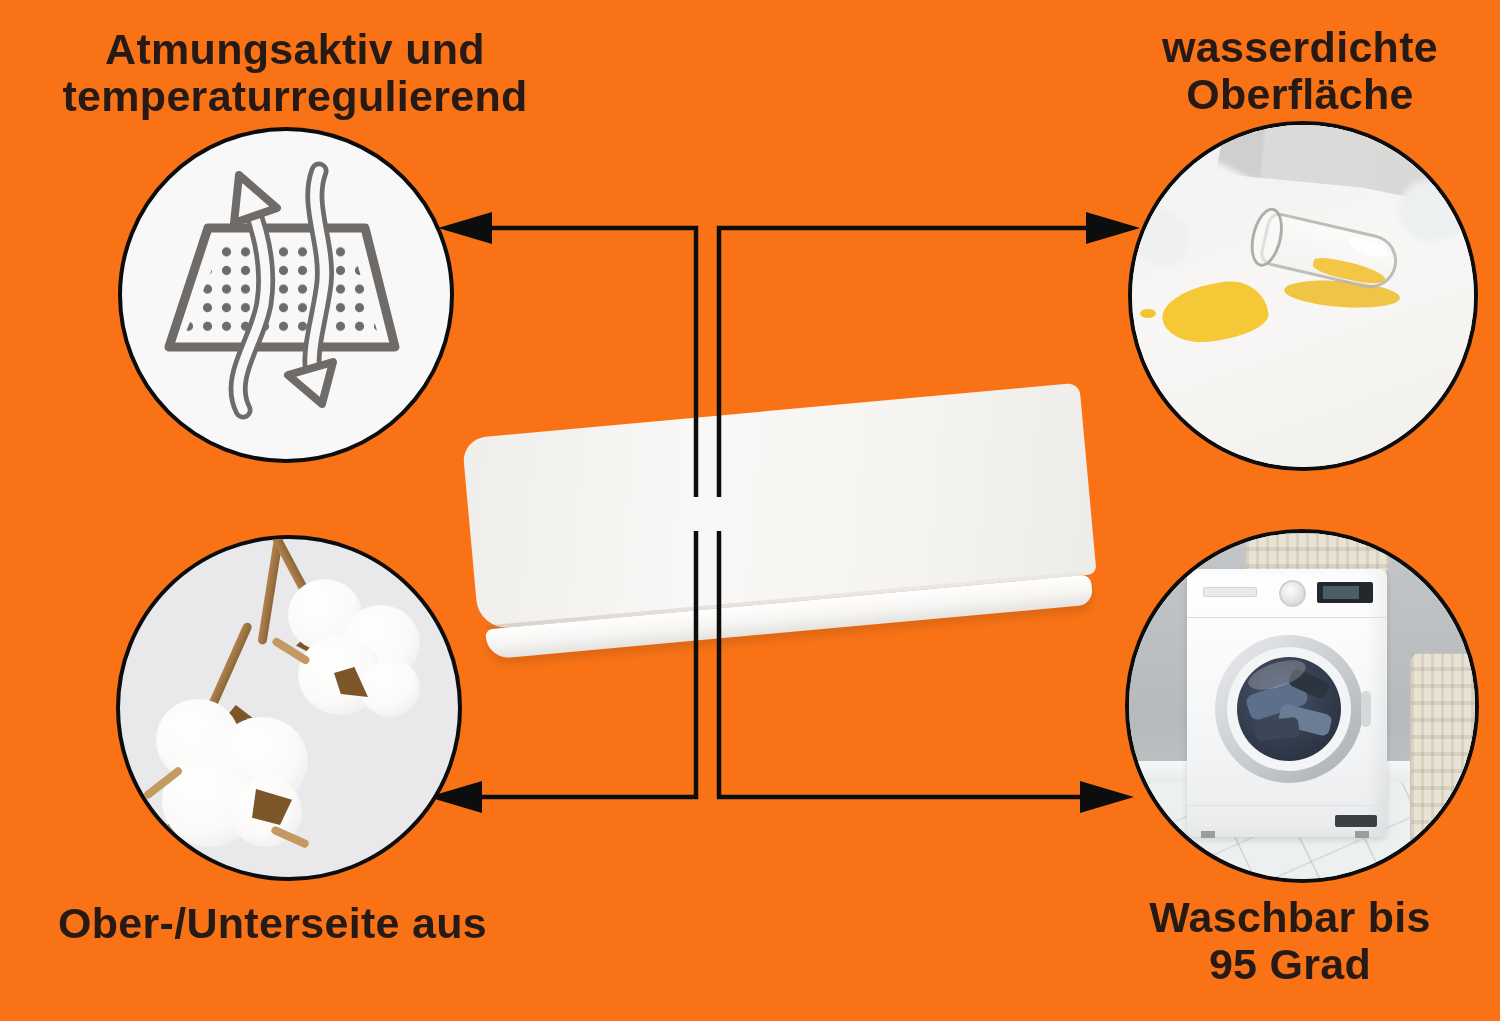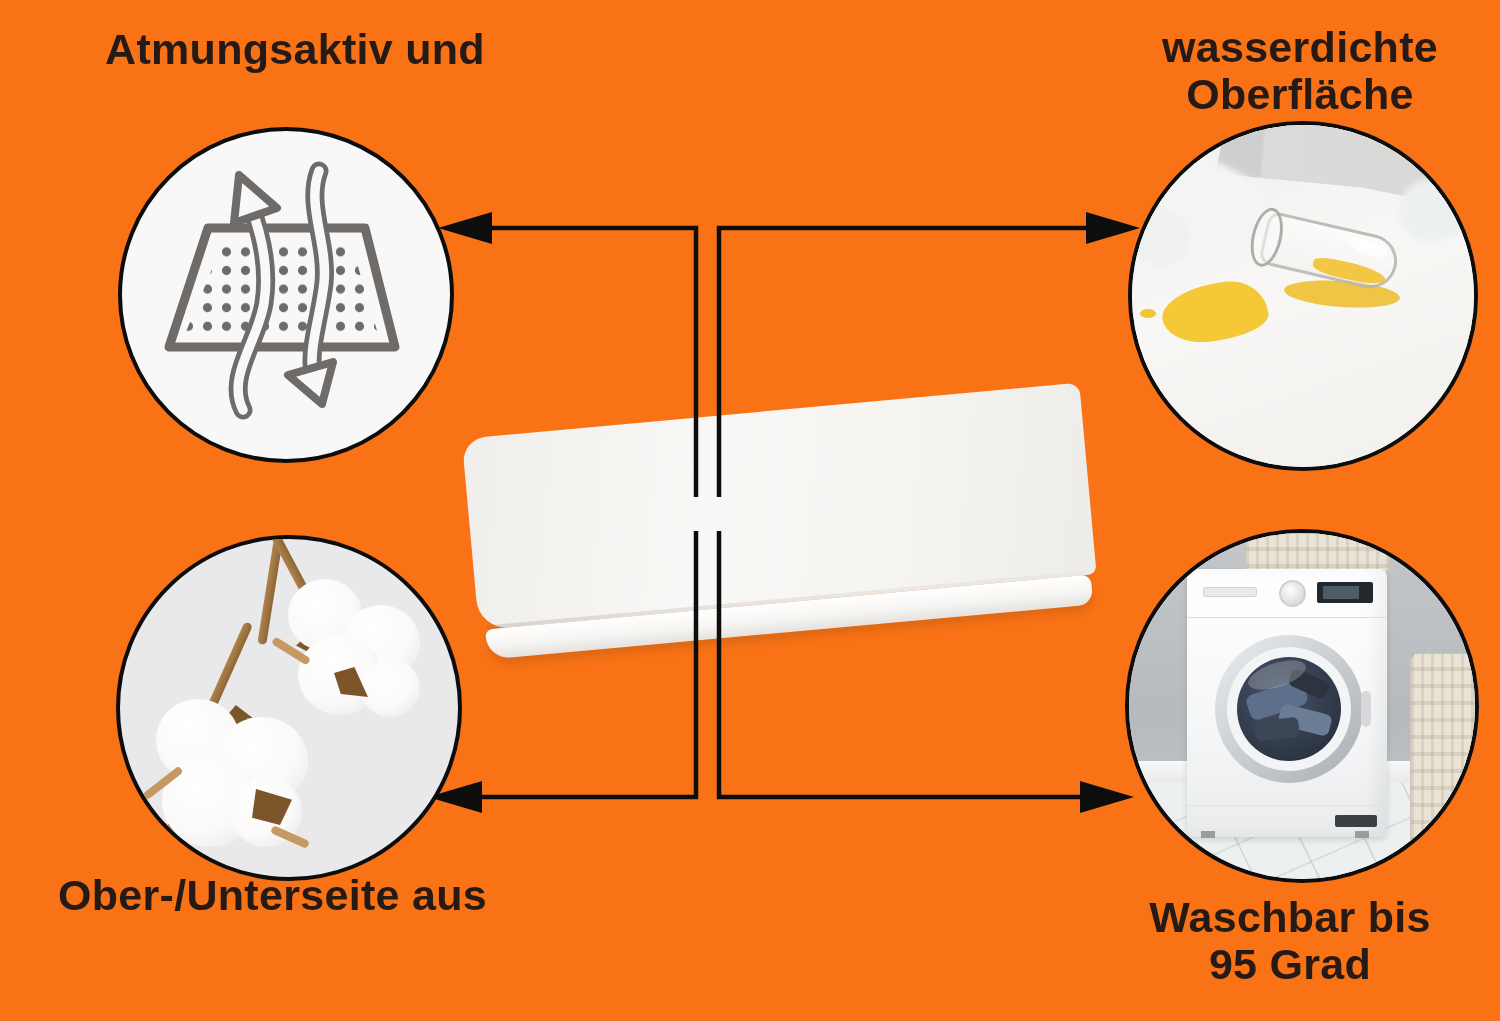--- a/index.html
+++ b/index.html
@@ -4,21 +4,21 @@
 <style>
   html,body{margin:0;padding:0;background:#ffffff;}
   .canvas{position:relative;width:1500px;height:1021px;background:#f97316;overflow:hidden;
           font-family:"Liberation Sans", sans-serif;}
 
   
   .label{position:absolute;text-align:center;font-weight:700;font-size:43px;line-height:1.1;
          color:#261a17;letter-spacing:.3px;}
   .label-tl{left:20px;top:26px;width:550px;}
   .label-tr{left:1075px;top:24px;width:450px;}
-  .label-bl{left:10px;top:872px;width:525px;}
+  .label-bl{left:10px;top:900px;width:525px;}
   .label-br{left:1070px;top:894px;width:440px;}
 
   
   .circle{position:absolute;border-radius:50%;border:4px solid #0d0d0d;overflow:hidden;
           background:#f8f8f8;box-sizing:border-box;}
   .c-tl{left:118px;top:127px;width:336px;height:336px;}
   .c-tr{left:1128px;top:121px;width:350px;height:350px;}
   .c-bl{left:116px;top:535px;width:346px;height:346px;background:#e9e9eb;}
   .c-br{left:1125px;top:529px;width:354px;height:354px;}
   .scene{position:absolute;inset:0;}
@@ -240,20 +240,21 @@
         <div class="m-kickline"></div>
         <div class="m-vent"></div>
         <div class="m-foot f1"></div>
         <div class="m-foot f2"></div>
       </div>
     </div>
   </div>
 
   <div class="label label-tl">
     <div>Atmungsaktiv und</div>
+    <div>temperaturregulierend</div>
   </div>
   <div class="label label-tr">
     <div>wasserdichte</div>
     <div>Oberfläche</div>
   </div>
   <div class="label label-bl">
     <div>Ober-/Unterseite aus</div>
   </div>
   <div class="label label-br">
     <div>Waschbar bis</div>

